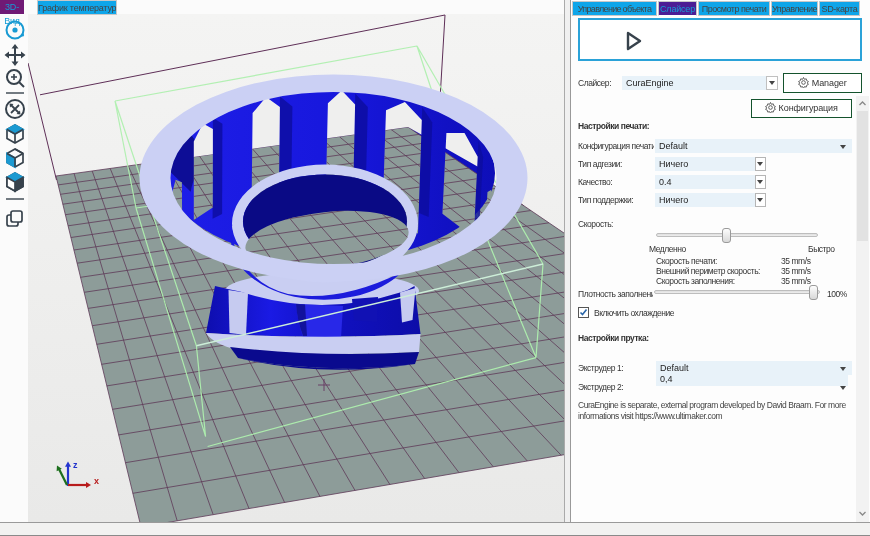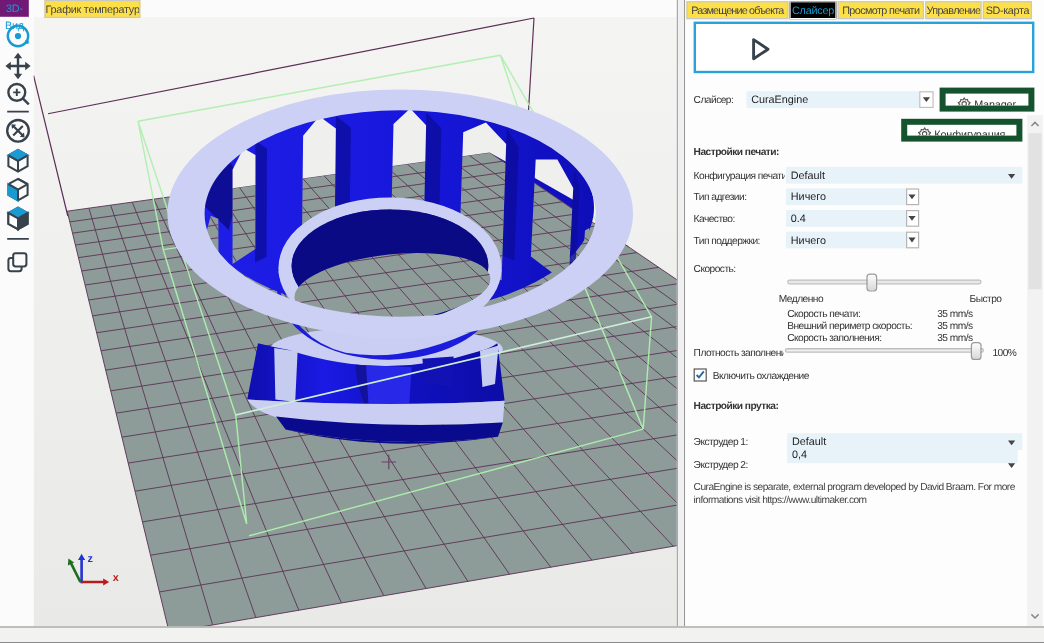--- a/index.html
+++ b/index.html
@@ -1,22 +1,22 @@
 <!DOCTYPE html>
 <html><head><meta charset="utf-8">
 <style>
 *{margin:0;padding:0;box-sizing:border-box}
 body{font-family:"Liberation Sans",sans-serif;width:870px;height:536px;overflow:hidden;position:relative;background:#fbfbfb;font-size:11px;color:#333}
 .abs{position:absolute}
-.tab{position:absolute;border:1px solid #c8c8c8;background:#fde047;text-align:center;font-size:9px;letter-spacing:-0.2px;color:#444;line-height:14px;height:15px;white-space:nowrap;overflow:hidden}
-.tabsel{background:#000000;border-bottom:1px solid #fff;color:#169cd4}
+.tab{position:absolute;border:1px solid #c8c8c8;background:#0ea5e9;text-align:center;font-size:9px;letter-spacing:-0.2px;color:#444;line-height:14px;height:15px;white-space:nowrap;overflow:hidden}
+.tabsel{background:#4c1d95;border-bottom:1px solid #fff;color:#169cd4}
 .combo{position:absolute;background:#e8f2f9;height:14px;line-height:14px;padding-left:4px;font-size:9px;color:#222}
 .lbl{position:absolute;font-size:8.5px;letter-spacing:-0.45px;color:#333;white-space:nowrap;line-height:10px}
 .bold{font-weight:bold}
-.btn{position:absolute;border:5px solid #14532d;background:#fff;text-align:center;font-size:9px;letter-spacing:-0.1px;color:#333;white-space:nowrap;overflow:hidden}
+.btn{position:absolute;border:1px solid #14532d;background:#fff;text-align:center;font-size:9px;letter-spacing:-0.1px;color:#333;white-space:nowrap;overflow:hidden}
 .darr{position:absolute;width:0;height:0;border-left:3.5px solid transparent;border-right:3.5px solid transparent;border-top:4px solid #444}
 .track{position:absolute;height:4px;border-radius:2px;background:linear-gradient(#cfcfcf,#f2f2f2 45%,#e4e4e4);border:1px solid #bdbdbd}
 .thumb{position:absolute;width:9px;height:15px;border-radius:3px;background:linear-gradient(#fdfdfd,#d8d8d8);border:1px solid #9a9a9a}
 </style></head>
 <body>
 <svg width="870" height="536" viewBox="0 0 870 536" style="position:absolute;left:0;top:0">
 <defs>
 <clipPath id="gaps">
         <polygon points="175.6,179.7 170.8,197.9 171.0,228.7 182.1,213.0 181.9,182.2"></polygon>
         <polygon points="202.9,123.5 193.8,141.4 193.8,219.9 212.8,207.6 212.9,129.1"></polygon>
@@ -148,21 +148,21 @@
 <g stroke="#37424c">
         <rect x="7" y="201" width="11" height="11" rx="2"></rect>
         <rect x="11" y="197" width="11" height="11" rx="2" fill="#fbfbfb"></rect>
       </g>
 </g>
 </svg>
 
 <div class="abs" style="left:564px;top:0;width:7px;height:522px;background:#f0f0f0;border-left:1px solid #aaa;border-right:1px solid #999"></div>
 <div class="abs" style="left:571px;top:0;width:299px;height:522px;background:#fdfdfd"></div>
 
-<div class="tab" style="left:572px;top:1px;width:85px;letter-spacing:-0.7px">Размещение объекта</div>
+<div class="tab" style="left:572px;top:1px;width:85px;letter-spacing:-0.7px">Управление объекта</div>
 <div class="tab tabsel" style="left:658px;top:1px;width:39px;letter-spacing:-0.2px">Слайсер</div>
 <div class="tab" style="left:698px;top:1px;width:72px;letter-spacing:-0.5px">Просмотр печати</div>
 <div class="tab" style="left:771px;top:1px;width:47px;letter-spacing:-0.5px">Управление</div>
 <div class="tab" style="left:819px;top:1px;width:41px;letter-spacing:-0.3px">SD-карта</div>
 
 <div class="abs" style="left:578px;top:18px;width:284px;height:43px;border:2px solid #2aa2d8;background:#fff">
 <svg class="abs" width="16" height="20" viewBox="0 0 16 20" style="left:46px;top:11px">
       <path d="M2 2L14 10L2 18Z" fill="none" stroke="#37424c" stroke-width="2.4" stroke-linejoin="round"></path>
     </svg>
 </div>

